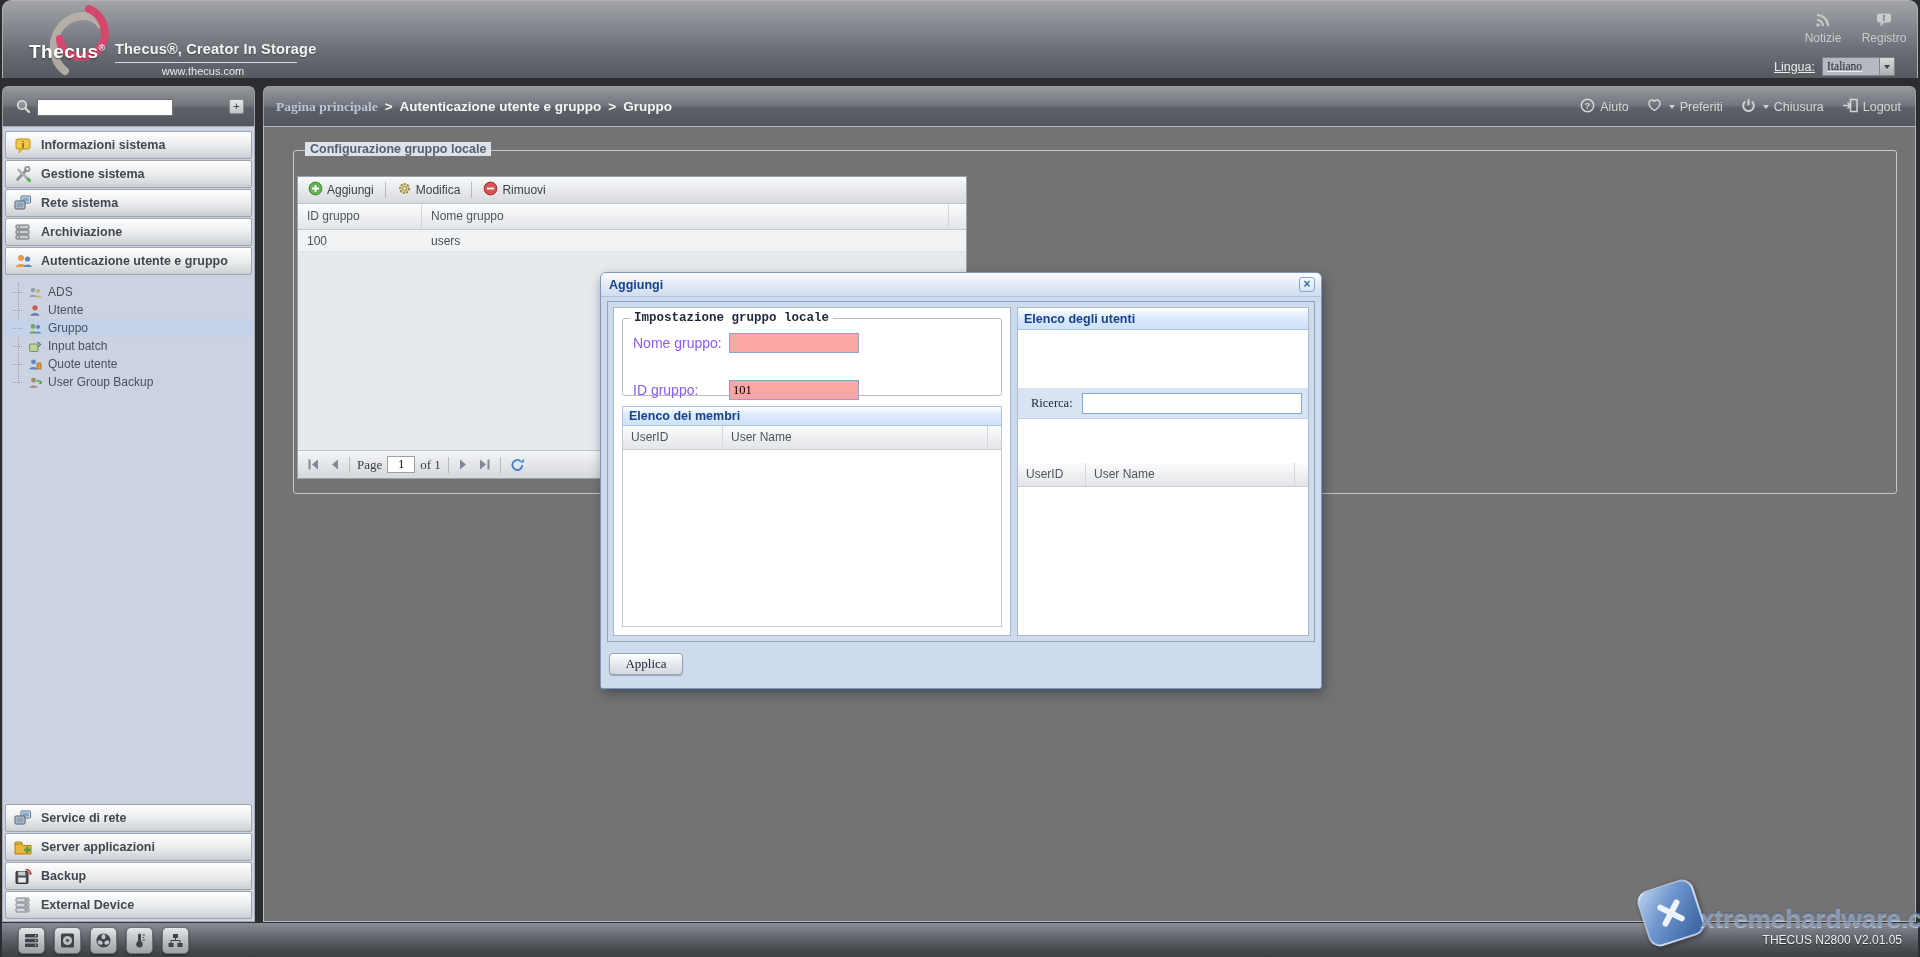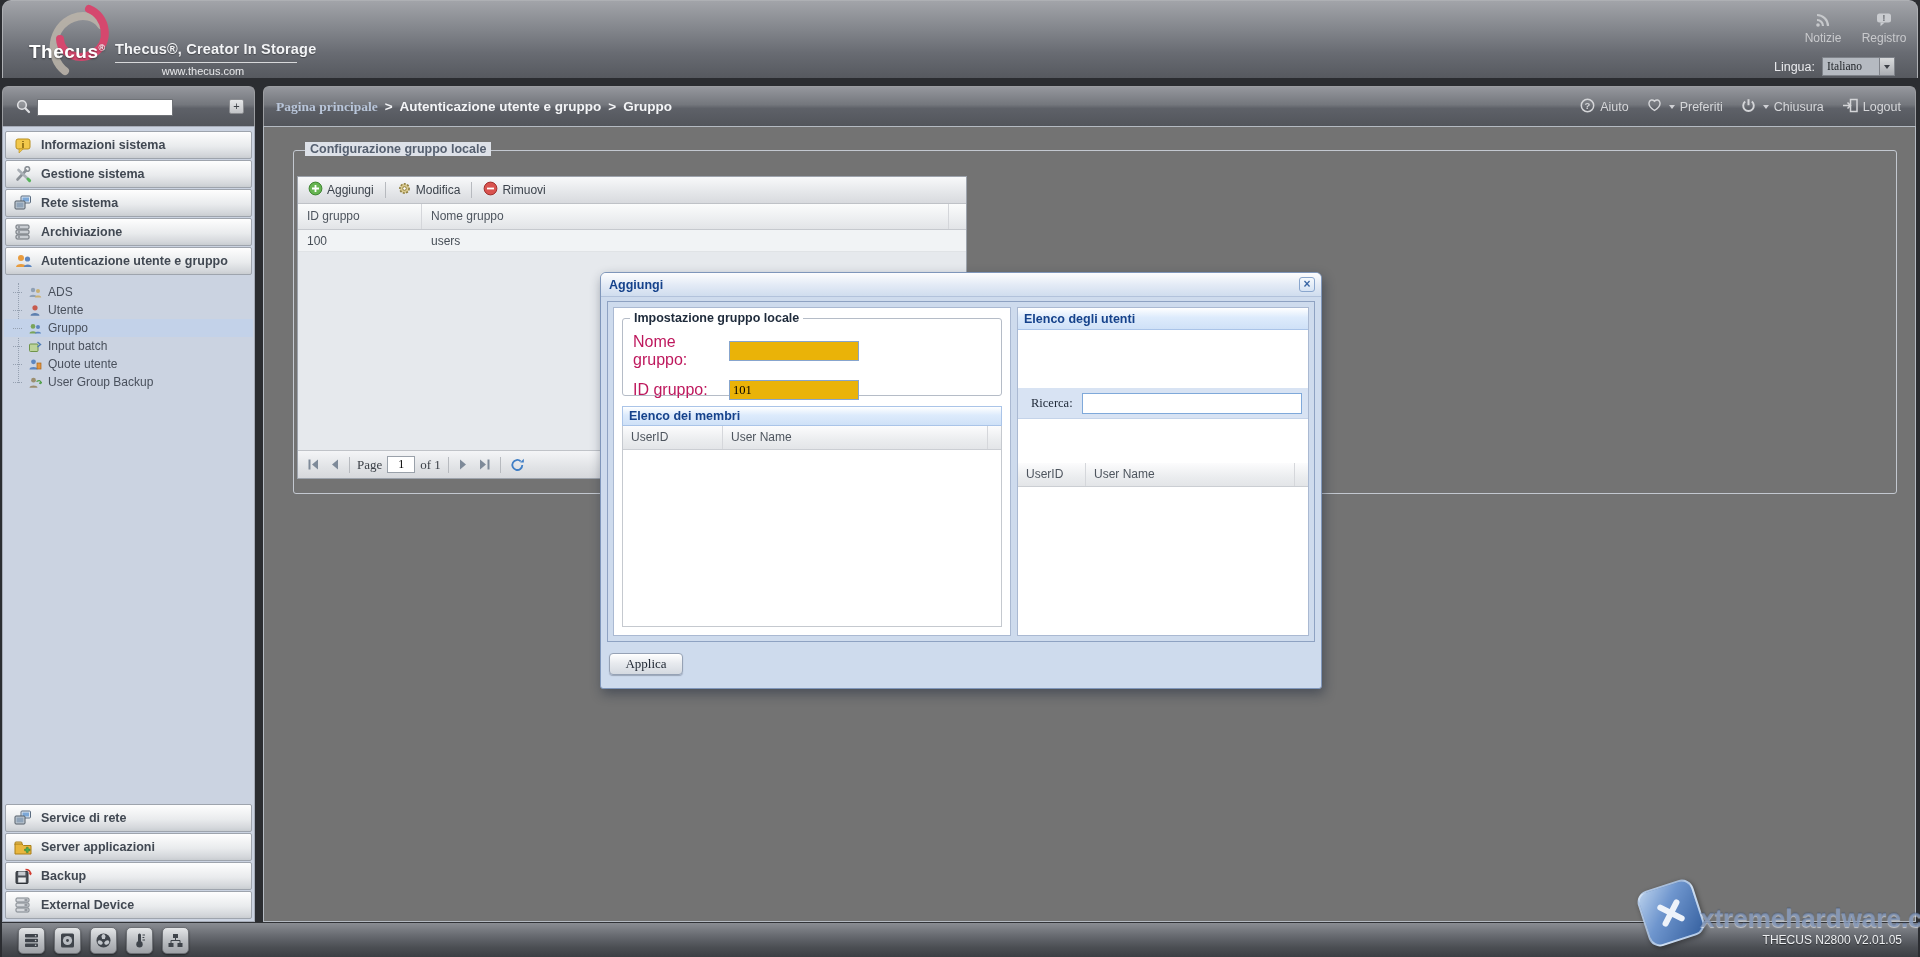--- a/index.html
+++ b/index.html
@@ -15,21 +15,21 @@
   .logo-text sup{font-size:9px;}
   .tagline-block{position:absolute;left:112px;top:40px;width:182px;}
   .tagline{font-size:14.5px;font-weight:bold;color:#f3f4f6;letter-spacing:.2px;padding-bottom:5px;
     border-bottom:1px solid #d8d9db;text-shadow:0 1px 1px rgba(0,0,0,.35);white-space:nowrap;}
   .website{font-size:11px;color:#e8e9eb;text-align:center;padding:2px 6px 0 0;}
   .hdr-link{position:absolute;top:11px;text-align:center;color:#c9cacd;font-size:12px;cursor:pointer;}
   .hdr-link .ic{display:block;height:18px;margin-bottom:1px;}
   .hdr-notizie{left:1796px;width:48px;}
   .hdr-registro{left:1854px;width:54px;}
   .lingua{position:absolute;top:56px;right:22px;display:flex;align-items:center;gap:7px;
-    color:#eaebee;font-size:12.5px;}
+    color:#eaebee;font-size:12.5px;text-decoration:underline;}
   .lang-box{display:flex;}
   .lang-val{width:48px;height:17px;background:#b5bac1;border:1px solid #7f838a;border-right:none;
     color:#22262b;font-size:11.5px;line-height:17px;padding:0 4px;font-family:"Liberation Serif",serif;}
   .lang-btn{width:16px;height:19px;box-sizing:border-box;background:linear-gradient(#d9dbdd,#aaadb2);
     border:1px solid #7f838a;display:flex;align-items:center;justify-content:center;}
   .caret{width:0;height:0;border-left:3.5px solid transparent;border-right:3.5px solid transparent;
     border-top:4px solid #3c4047;display:inline-block;}
   .caret.lite{border-top-color:#cfd0d4;margin-left:2px;}
   
   .bar{position:absolute;top:86px;height:40px;box-sizing:border-box;
@@ -102,26 +102,26 @@
     padding:0 8px;font-size:12.5px;font-weight:bold;color:#15428b;cursor:move;}
   .dlg-close{position:absolute;right:6px;top:4px;width:16px;height:15px;box-sizing:border-box;
     background:linear-gradient(#f5f9fd,#d6e3f4);border:1px solid #8aa6cd;border-radius:3px;
     color:#3a67a5;font-size:12px;font-weight:bold;line-height:12px;text-align:center;cursor:pointer;}
   .dlg-body{position:absolute;left:6px;right:6px;top:28px;bottom:46px;box-sizing:border-box;
     border:1px solid #8ea2c2;background:#cedbed;padding:5px;display:flex;gap:6px;}
   .panel{background:#fff;border:1px solid #aab9d2;box-sizing:border-box;display:flex;flex-direction:column;position:relative;}
   .panel-left{width:398px;}
   .panel-right{flex:1;gap:44px;}
   .fset{margin:10px 8px 2px 8px;height:78px;border:1px solid #b5bcc7;border-radius:3px;position:relative;box-sizing:border-box;flex:none;}
-  .fset .lg{position:absolute;top:-8px;left:7px;background:#fff;padding:0 4px;font-size:12.5px;font-weight:bold;color:#1e2a3a;}
+  .fset .lg{position:absolute;top:-8px;left:7px;background:#fff;padding:0 4px;font-size:12.5px;font-weight:bold;color:#1e2a3a;font-family:Liberation Mono, monospace;}
   .frow{position:absolute;left:10px;display:flex;align-items:center;}
   .frow.r1{top:14px;} .frow.r2{top:44px;margin-top:17px;}
-  .frow label{width:96px;font-size:16px;color:#be185d;}
+  .frow label{width:96px;font-size:14px;color:#8b5cf6;}
   .txt{width:122px;height:18px;border:1px solid #87a5cd;font-family:"Liberation Serif",serif;
-    font-size:12.5px;padding:0 3px;background:#eab308;}
+    font-size:12.5px;padding:0 3px;background:#fca5a5;}
   .bluehdr{height:20px;margin:8px 8px 0 8px;box-sizing:border-box;display:flex;align-items:center;
     padding-left:6px;font-size:12.5px;font-weight:bold;color:#15428b;
     background:linear-gradient(#ffffff,#ddebfc 45%,#cfe1f7);border:1px solid #aac4e8;flex:none;}
   .mgrid{margin:0 8px 8px 8px;flex:1;border:1px solid #c5c9cf;border-top:none;display:flex;flex-direction:column;background:#fff;}
   .ghdr2{height:23px;display:flex;background:linear-gradient(#fcfcfd,#ebedef 60%,#e3e5e8);
     border-bottom:1px solid #cbced3;font-size:12px;color:#4e555e;flex:none;}
   .ghdr2 .g1{line-height:23px;padding-left:8px;border-right:1px solid #d5d7db;box-sizing:border-box;}
   .ghdr2 .g2{flex:1;line-height:23px;padding-left:8px;border-right:1px solid #d5d7db;}
   .ghdr2 .gsp{width:13px;}
   .w100{width:100px;} .w68{width:68px;}

